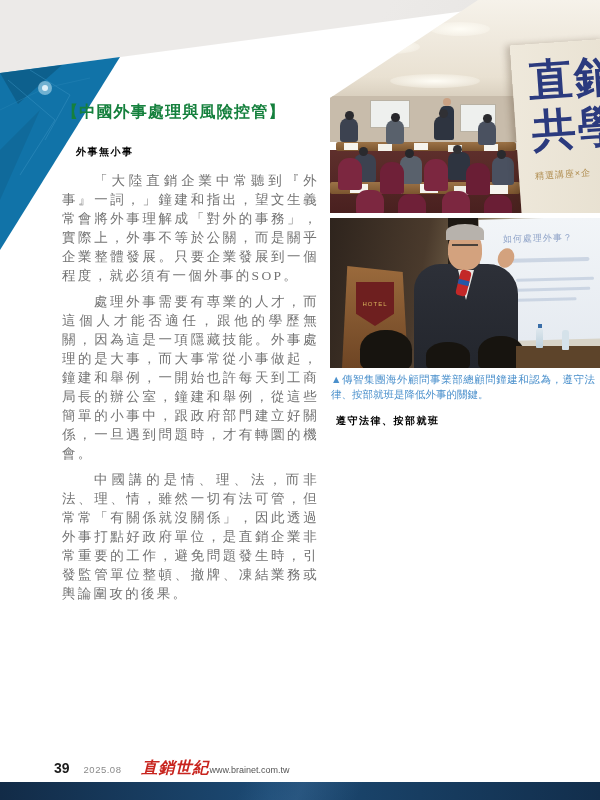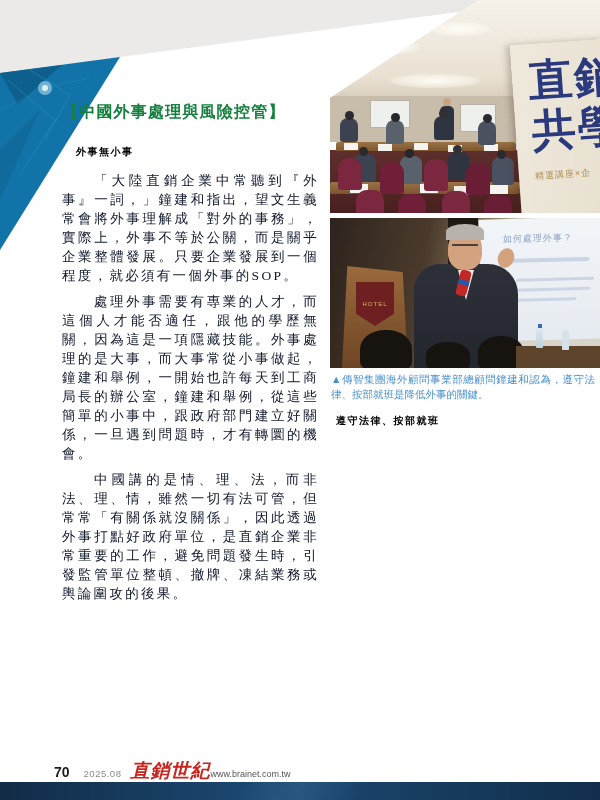--- a/index.html
+++ b/index.html
@@ -13,21 +13,21 @@
   .blue-wedge{position:absolute;left:0;top:0;}
 
   
   .left-col{position:absolute;left:62px;top:102px;width:257px;}
   .right-col{position:absolute;left:330px;top:414px;width:266px;}
   h1.main-heading{margin:0 0 16px 0;font-family:"Liberation Sans",sans-serif;
     font-size:16px;font-weight:bold;color:#15803d;letter-spacing:1.2px;}
   h2.sub-heading{margin:22px 0 12px 14px;font-family:"Liberation Sans",sans-serif;
     font-size:10px;font-weight:bold;color:#000000;letter-spacing:1.5px;}
   .right-col h2.sub-heading{margin-left:6px;margin-top:0;}
-  p.body-text{margin:0 0 7px 0;font-size:13.5px;line-height:19px;color:#0f172a;
+  p.body-text{margin:0 0 7px 0;font-size:13.5px;line-height:19px;color:#737373;
     letter-spacing:2.3px;text-align:justify;text-justify:inter-character;
     word-break:break-all;text-indent:32px;}
   .globe-icon{display:inline-block;width:12px;height:12px;border-radius:50%;
     vertical-align:-1px;margin-left:6px;
     background:radial-gradient(circle at 35% 30%,#e8f2fb 0%,#7fb3dc 35%,#1c5e9e 70%,#123c6b 100%);
     box-shadow:inset 0 -2px 2px rgba(0,0,40,.4);}
 
   
   .photo1{position:absolute;left:330px;top:0;width:270px;height:213px;overflow:hidden;
     clip-path:polygon(0 98px,148px 0,100% 0,100% 100%,0 100%);
@@ -103,21 +103,21 @@
   .caption{position:absolute;left:331px;top:372px;width:264px;
     font-family:"Liberation Sans",sans-serif;font-size:10.5px;line-height:14.5px;
     color:#4a90cc;text-align:justify;word-break:break-all;}
 
   
   .footer{position:absolute;left:54px;top:758px;width:500px;height:20px;
     font-family:"Liberation Sans",sans-serif;display:flex;align-items:baseline;}
   .page-number{font-size:14px;font-weight:bold;color:#1c1c1c;}
   .issue-date{font-size:9.5px;color:#8a8a8a;margin-left:14px;letter-spacing:.5px;}
   .magazine-logo{font-family:"Liberation Serif",serif;font-style:italic;font-weight:bold;
-    font-size:19px;color:#c8251f;margin-left:9px;letter-spacing:1px;}
+    font-size:16px;color:#c8251f;margin-left:20px;letter-spacing:1px;}
   .website{font-size:9px;color:#555;}
   .bottom-band{position:absolute;left:0;top:782px;width:600px;height:18px;
     background:linear-gradient(90deg,#122b47 0%,#1c4a74 45%,#173d61 70%,#122e4c 100%);}
   .bottom-band::after{content:"";position:absolute;inset:0;
     background:linear-gradient(115deg,rgba(255,255,255,0) 40%,rgba(120,170,220,.15) 50%,rgba(255,255,255,0) 60%);}
 </style>
 </head>
 <body>
 
 <div class="page">
@@ -194,20 +194,20 @@
     <p class="body-text">「大陸直銷企業中常聽到『外事』一詞，」鐘建和指出，望文生義常會將外事理解成「對外的事務」，實際上，外事不等於公關，而是關乎企業整體發展。只要企業發展到一個程度，就必須有一個外事的SOP。</p>
     <p class="body-text">處理外事需要有專業的人才，而這個人才能否適任，跟他的學歷無關，因為這是一項隱藏技能。外事處理的是大事，而大事常從小事做起，鐘建和舉例，一開始也許每天到工商局長的辦公室，鐘建和舉例，從這些簡單的小事中，跟政府部門建立好關係，一旦遇到問題時，才有轉圜的機會。</p>
     <p class="body-text">中國講的是情、理、法，而非法、理、情，雖然一切有法可管，但常常「有關係就沒關係」，因此透過外事打點好政府單位，是直銷企業非常重要的工作，避免問題發生時，引發監管單位整頓、撤牌、凍結業務或輿論圍攻的後果。</p>
   </div>
 
   <div class="right-col">
     <h2 class="sub-heading">遵守法律、按部就班</h2>
   </div>
 
   <div class="footer">
-    <span class="page-number">70</span>
+    <span class="page-number">39</span>
     <span class="issue-date">2025.08</span>
     <span class="magazine-logo">直銷世紀</span>
     <span class="website">www.brainet.com.tw</span>
   </div>
   <div class="bottom-band"></div>
 
 </div>
 
 </body></html>

